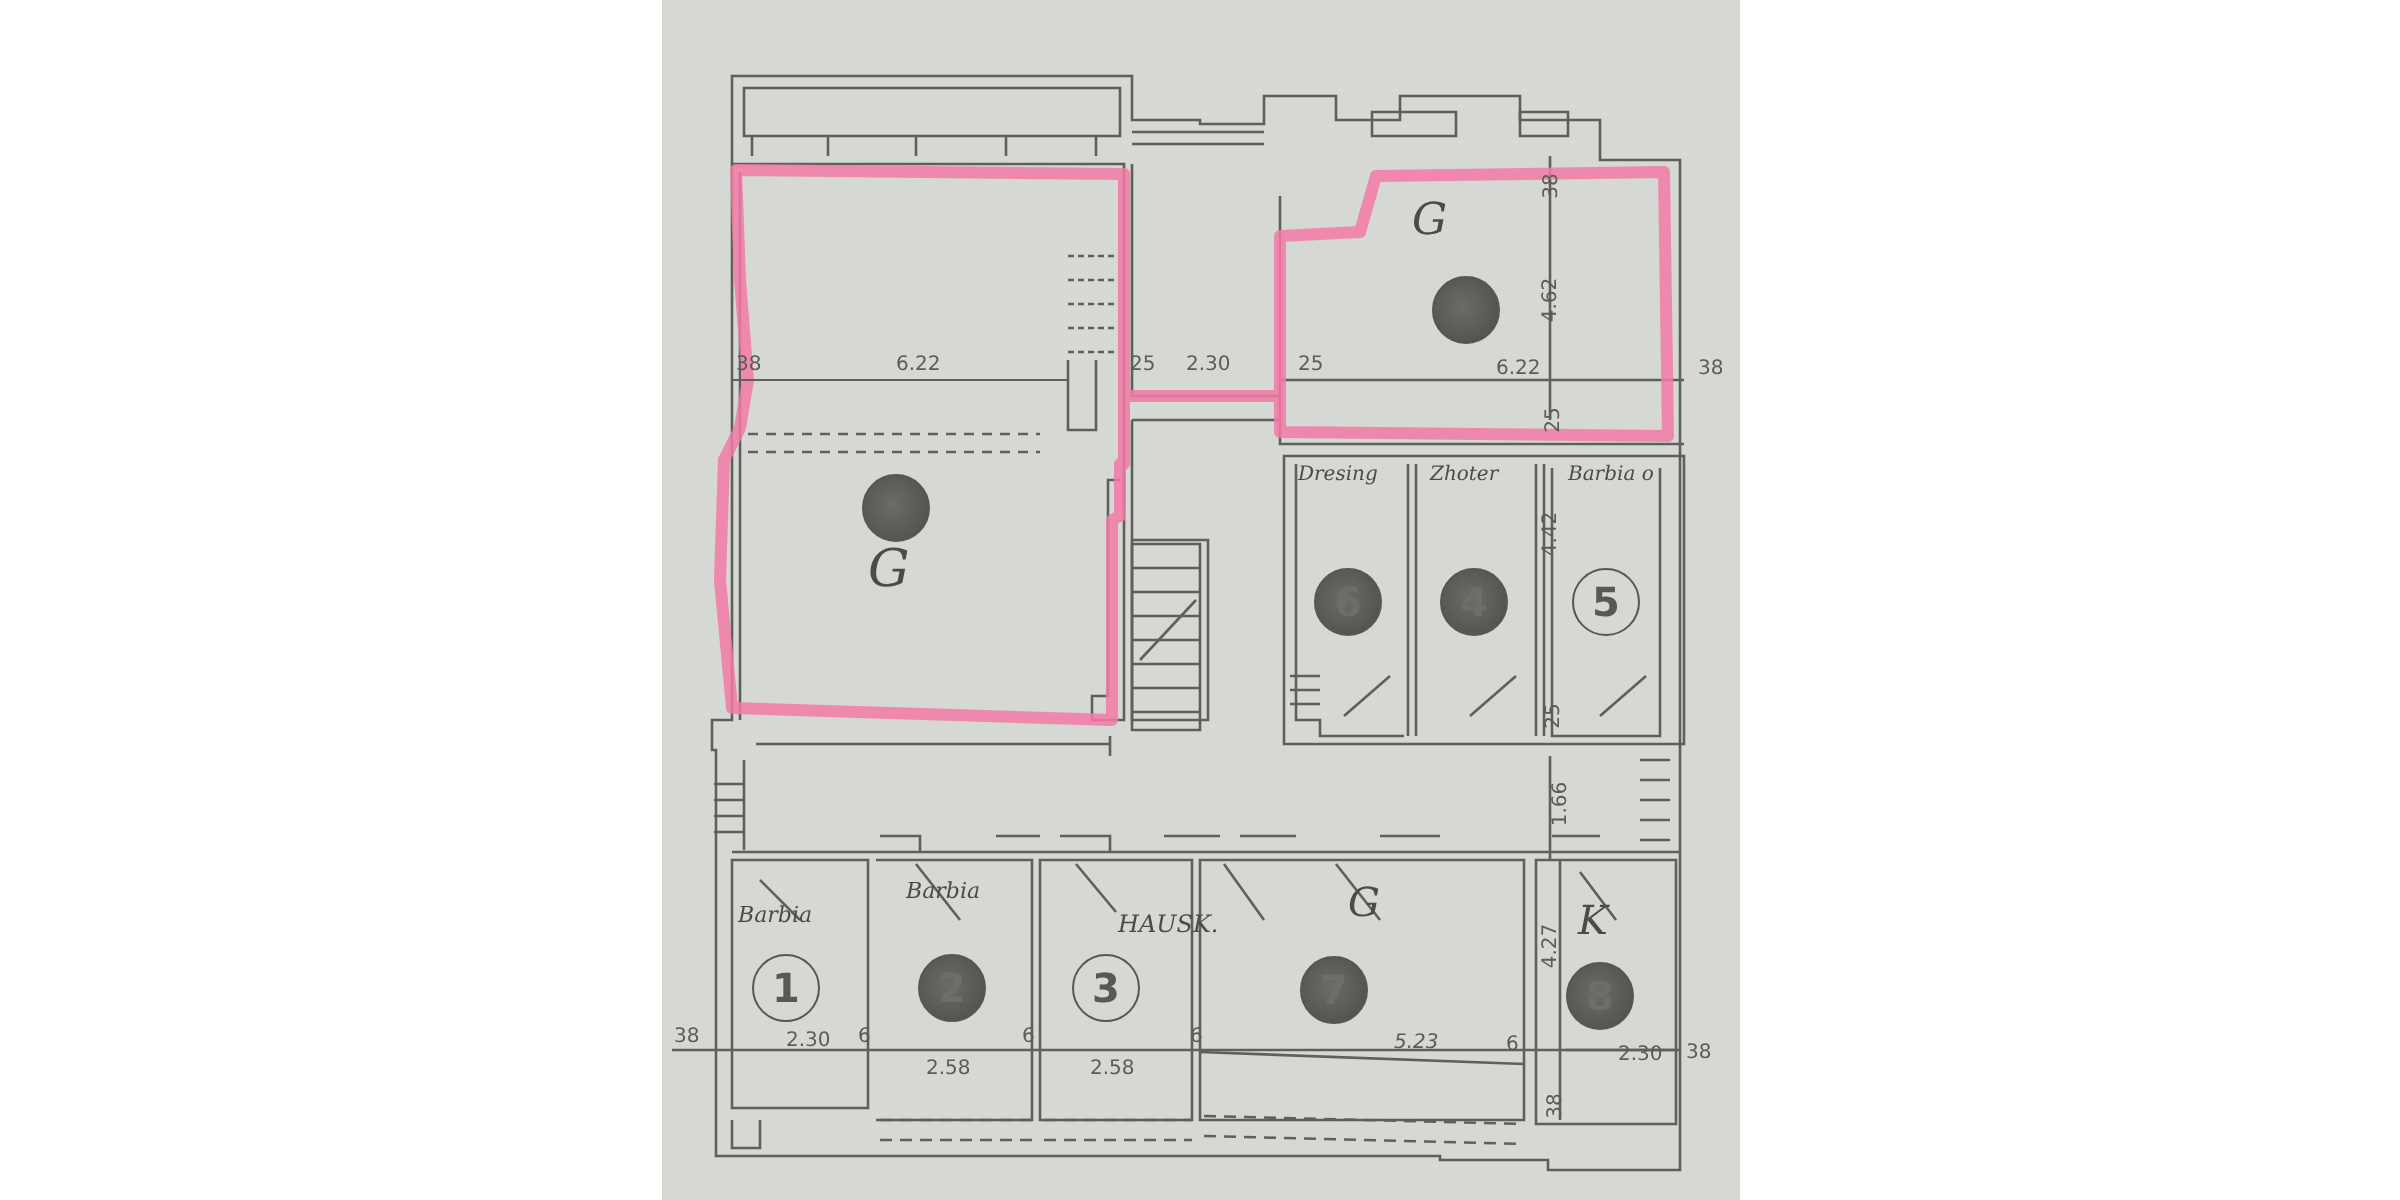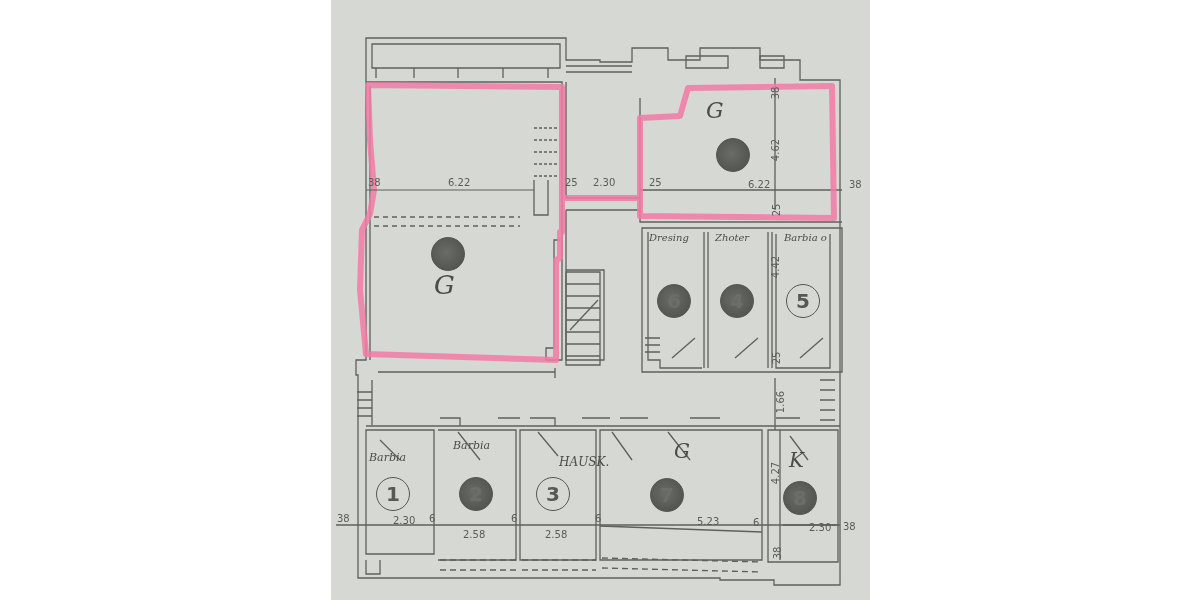--- a/index.html
+++ b/index.html
@@ -107,21 +107,21 @@
   <span class="lbl v" style="left:434px;top:262px;">4.42</span>
   <span class="lbl v" style="left:440px;top:353px;">25</span>
   <span class="lbl v" style="left:439px;top:397px;">1.66</span>
   <span class="lbl" style="left:6px;top:514px;">38</span>
   <span class="lbl" style="left:62px;top:516px;">2.30</span>
   <span class="lbl" style="left:98px;top:514px;">6</span>
   <span class="lbl" style="left:132px;top:530px;">2.58</span>
   <span class="lbl" style="left:180px;top:514px;">6</span>
   <span class="lbl" style="left:214px;top:530px;">2.58</span>
   <span class="lbl" style="left:264px;top:514px;">6</span>
-  <span class="lbl" style="left:366px;top:517px;">5.23</span>
+  <span class="lbl" style="left:366px;top:517px;font-style:italic;">5.23</span>
   <span class="lbl" style="left:422px;top:518px;">6</span>
   <span class="lbl v" style="left:440px;top:430px;"></span>
   <span class="lbl v" style="left:434px;top:468px;">4.27</span>
   <span class="lbl" style="left:478px;top:523px;">2.30</span>
   <span class="lbl v" style="left:441px;top:548px;">38</span>
   <span class="lbl" style="left:512px;top:522px;">38</span>
 
   <span class="hand" style="left:103px;top:272px;font-size:26px;">G</span>
   <span class="hand" style="left:375px;top:100px;font-size:22px;">G</span>
   <span class="hand" style="left:318px;top:233px;font-size:10px;">Dresing</span>

